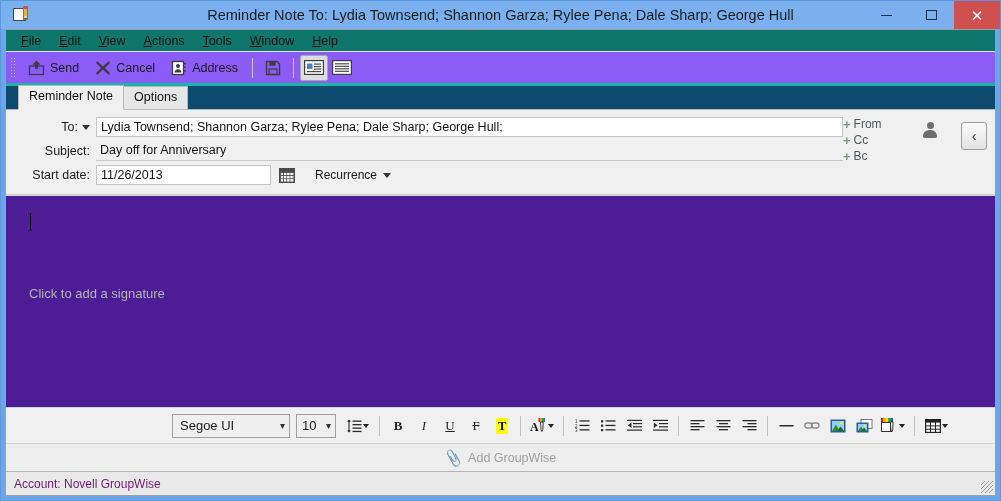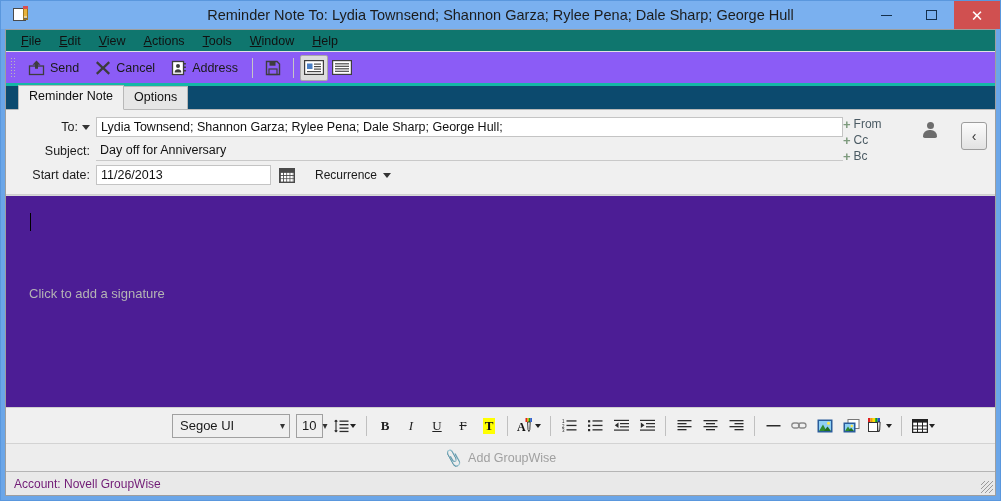--- a/index.html
+++ b/index.html
@@ -262,21 +262,21 @@
     display: flex; align-items: center;
     font-size: 13px; color: #1a1a1a;
     padding: 0 4px 0 7px;
     margin-left: 32px;
   }
   .combo .cb-caret {
     margin-left: auto; padding-left: 6px;
     font-size: 10px; color: #333;
   }
   #font-combo { width: 118px; }
-  #size-combo { width: 27px; margin-left: 6px; padding-left: 5px; }
+  #size-combo { width: 40px; margin-left: 6px; padding-left: 5px; }
   .fbtn {
     width: 22px; height: 24px; margin: 0 2px;
     display: flex; align-items: center; justify-content: center;
     font-size: 13px; color: #222;
     border: 1px solid transparent; border-radius: 2px;
   }
   .fbtn.wide { width: 28px; }
   .fsep { width: 1px; height: 20px; background: #c0c0c0; margin: 0 5px; }
   .mini-caret {
     width: 0; height: 0; margin-left: 1px;

